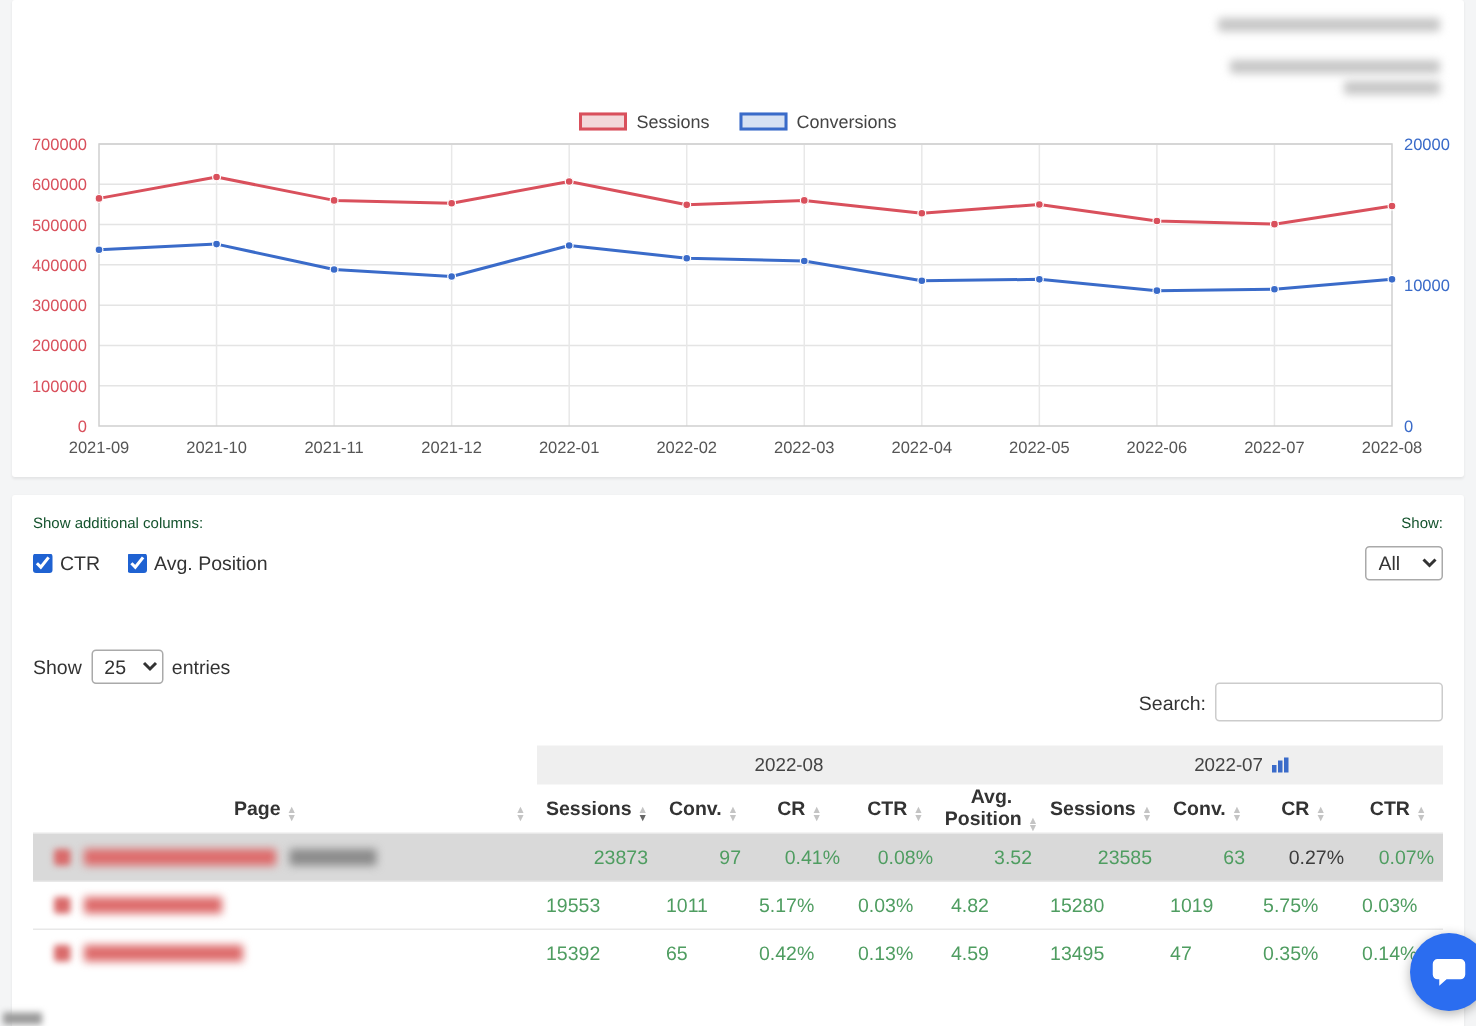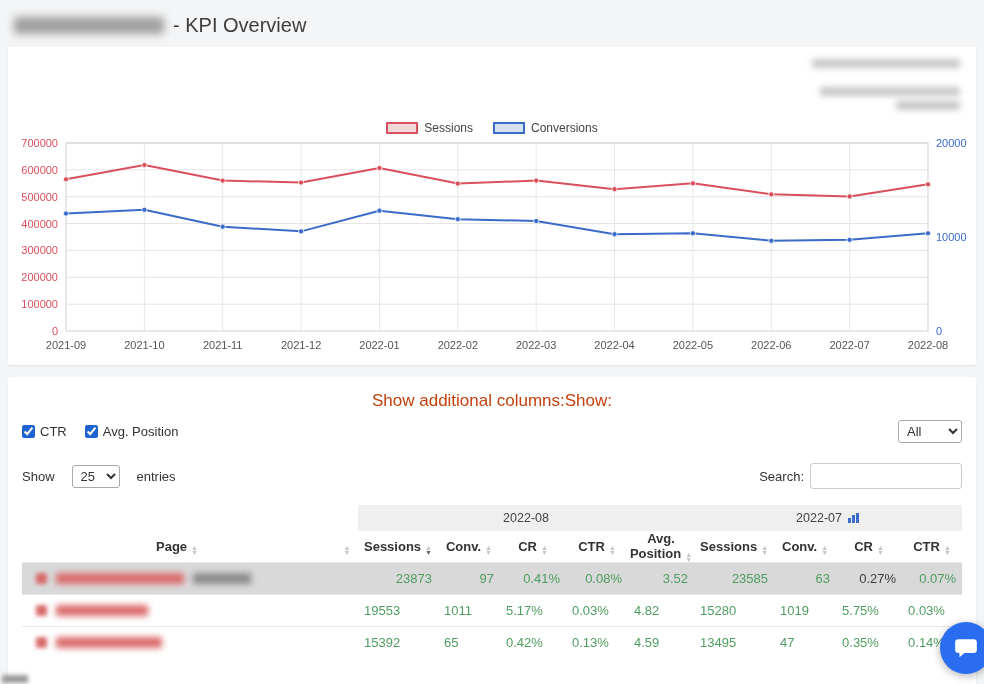--- a/index.html
+++ b/index.html
@@ -31,29 +31,29 @@
   .chart-legend { position: absolute; top: 74px; left: 0; right: 0; display: flex; justify-content: center; align-items: center; gap: 20px; }
   .legend-item { display: inline-flex; align-items: center; gap: 6px; cursor: pointer; }
   .legend-box { width: 32px; height: 12px; border: 2px solid; display: inline-block; }
   .legend-label { font-size: 12px; color: #444; }
 
   .chart-svg { position: absolute; left: 0; top: 88px; display: block; }
   .chart-svg text { font-family: "Liberation Sans", sans-serif; }
 
   
   .table-card { margin-top: 12px; padding: 14px 14px 0; height: 420px; overflow: hidden; }
-  .controls-row1 { display: flex; justify-content: center; font-size: 17px; color: #c2410c; }
+  .controls-row1 { display: flex; justify-content: space-between; font-size: 10px; color: #14532d; }
   .controls-row2 { display: flex; justify-content: space-between; align-items: center; margin-top: 9px; }
   .toggles { display: flex; gap: 18px; align-items: center; font-size: 13px; }
   .toggle { display: inline-flex; align-items: center; gap: 5px; cursor: pointer; }
   input[type="checkbox"] { width: 13px; height: 13px; accent-color: #1f62d2; }
   select { font-size: 13px; padding: 2px 4px; border: 1px solid #aaa; border-radius: 3px; background: #fff; color: #333; }
   .controls-row3 { display: flex; justify-content: space-between; align-items: center; margin-top: 20px; font-size: 13px; }
-  .length-control { display: inline-flex; align-items: center; gap: 17px; }
-  .search-control { display: inline-flex; align-items: center; gap: 6px; }
+  .length-control { display: inline-flex; align-items: center; gap: 6px; }
+  .search-control { display: inline-flex; align-items: center; gap: 6px; margin-top: 48px; }
   .search-control input { width: 152px; height: 26px; border: 1px solid #ccc; border-radius: 3px; padding: 0 6px; font-size: 13px; background: #fff; }
 
   .kpi-table { width: 100%; border-collapse: collapse; margin-top: 16px; font-size: 13px; table-layout: fixed; }
   .group-cell { background: #efefef; text-align: center; font-weight: 400; font-size: 12.5px; color: #444; padding: 6px 4px; }
   .group-cell .group-inner { display: inline-flex; align-items: center; gap: 5px; }
   .nogroup { background: transparent; }
   .sort { display: inline-flex; flex-direction: column; margin-left: 4px; vertical-align: 1px; }
   .sort span { font-size: 7px; line-height: 5px; color: #c4c4c4; }
   .sort span.active { color: #666; }
 
@@ -70,24 +70,20 @@
   .chat-widget { position: absolute; left: 940px; top: 622px; width: 52px; height: 52px; border-radius: 50%;
     background: #2b6df0; display: flex; align-items: center; justify-content: center;
     box-shadow: 0 2px 8px rgba(0,0,0,.3); cursor: pointer; z-index: 10; }
   .corner-fragment { position: absolute; left: 2px; bottom: 1px; width: 26px; height: 8px; background: #9a9a9a; filter: blur(2px); }
 </style>
 </head>
 <body>
 
 <div class="page">
 
-  <div class="page-header">
-    <span class="title-redacted redacted"></span>
-    <span class="page-title">- KPI Overview</span>
-  </div>
 
   <section class="card chart-card">
     <div class="chart-info">
       <span class="info-line info-1 redacted"></span>
       <span class="info-line info-2 redacted"></span>
       <span class="info-line info-3 redacted"></span>
     </div>
     <div class="chart-legend">
         <span class="legend-item">
           <span class="legend-box" style="border-color: rgb(217, 80, 92); background: rgb(243, 216, 218);"></span>
@@ -182,21 +178,21 @@
       <div class="toggles">
           <label class="toggle">
             <input type="checkbox" checked="" style="">
             <span>CTR</span>
           </label>
           <label class="toggle">
             <input type="checkbox" checked="" style="">
             <span>Avg. Position</span>
           </label>
         </div>
-      <select style="width: 64px;"><option>All</option></select>
+      <select style="width: 52px;"><option>All</option></select>
     </div>
     <div class="controls-row3">
       <label class="length-control">
         <span>Show</span>
         <select style="width: 48px;"><option>25</option></select>
         <span>entries</span>
       </label>
       <label class="search-control">
         <span>Search:</span>
         <input type="text" value="" style="">

